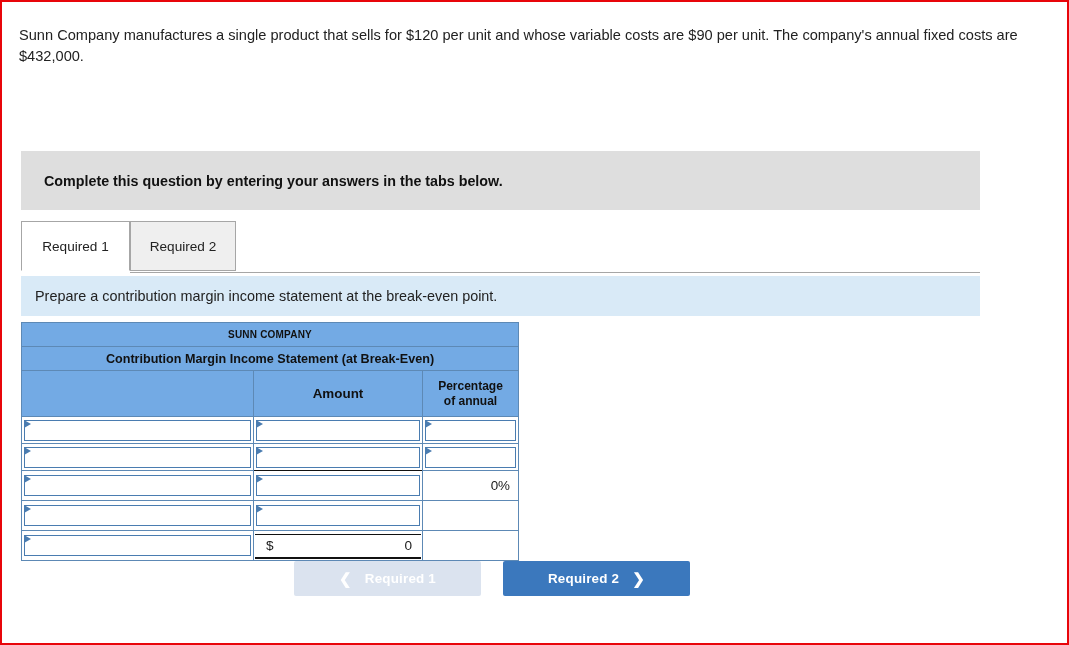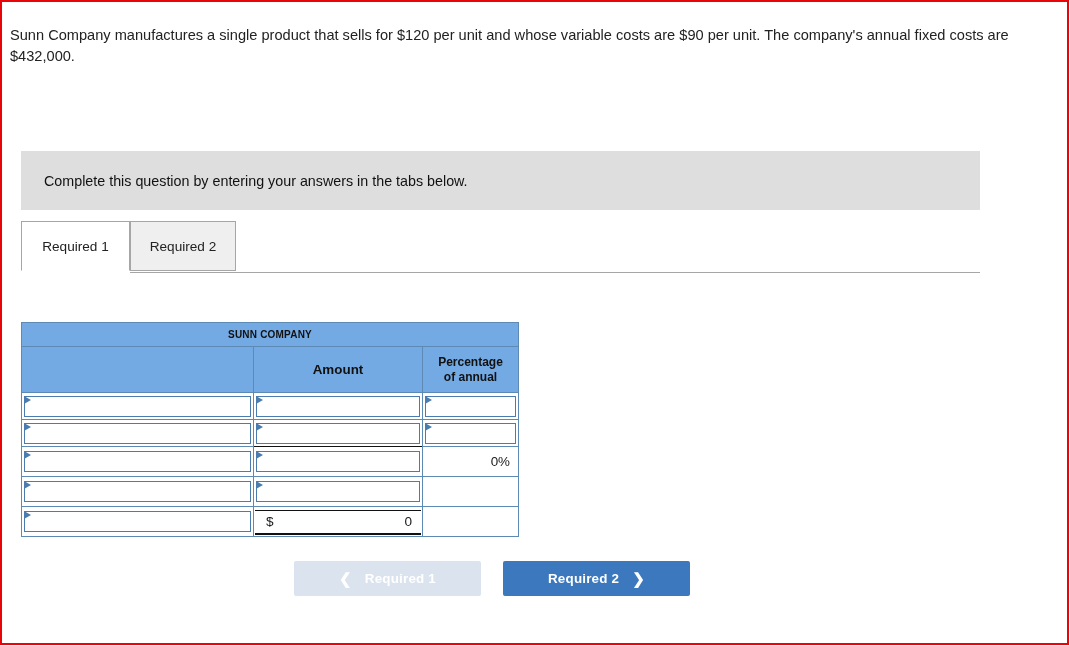--- a/index.html
+++ b/index.html
@@ -21,21 +21,21 @@
   }
   .page {
     position: relative;
     width: 100%;
     height: 100%;
   }
 
   
   .problem {
     position: absolute;
-    left: 8px;
+    left: 17px;
     top: 23px;
     width: 1035px;
     font-size: 14.6px;
     line-height: 21px;
     color: #222222;
   }
   .questions {
     position: absolute;
     left: 17px;
     top: 87px;
@@ -52,21 +52,21 @@
     left: 19px;
     top: 149px;
     width: 959px;
     height: 59px;
     background: #dedede;
     display: flex;
     align-items: center;
   }
   .gray-banner-text {
     font-size: 14.3px;
-    font-weight: normal;
+    font-weight: bold;
     color: #111111;
     padding-left: 23px;
   }
 
   
   .tabstrip {
     position: absolute;
     left: 19px;
     top: 219px;
     width: 959px;
@@ -281,32 +281,38 @@
   <div class="tabstrip">
     <div class="tab active">
       <span>Required 1</span>
     </div>
     <div class="tab inactive">
       <span>Required 2</span>
     </div>
     <div class="tabstrip-underline"></div>
   </div>
 
+  <div class="blue-banner">
+    <span class="blue-banner-text">Prepare a contribution margin income statement at the break-even point.</span>
+  </div>
 
   <table class="sheet">
     <colgroup>
       <col style="width:232px">
       <col style="width:169px">
       <col style="width:96px">
     </colgroup>
     <tbody>
       <tr>
         <td class="hdr title1" colspan="3">SUNN COMPANY</td>
       </tr>
       <tr>
+        <td class="hdr title2" colspan="3">Contribution Margin Income Statement (at Break-Even)</td>
+      </tr>
+      <tr>
         <td class="colhdr blank"></td>
         <td class="colhdr">Amount</td>
         <td class="colhdr">
           <small>Percentage</small>
           <small>of annual</small>
         </td>
       </tr>
 
       <tr>
         <td class="cellwrap">

